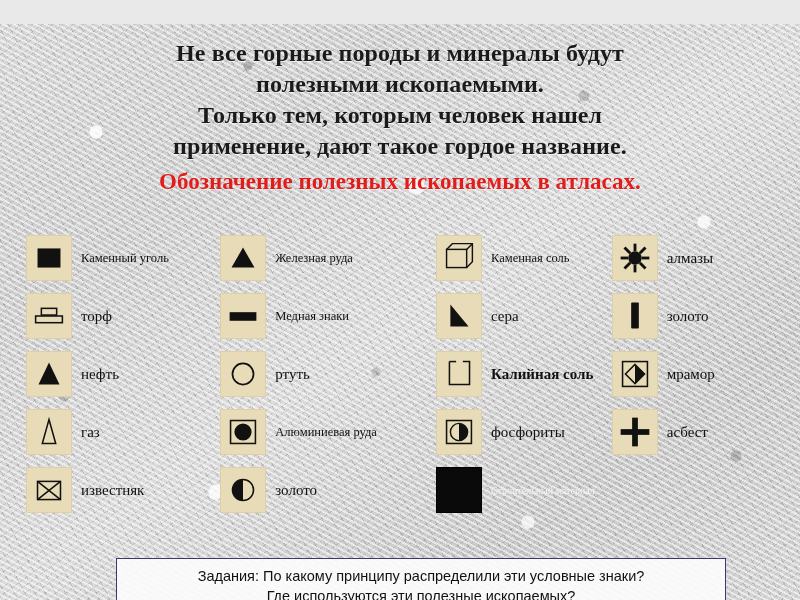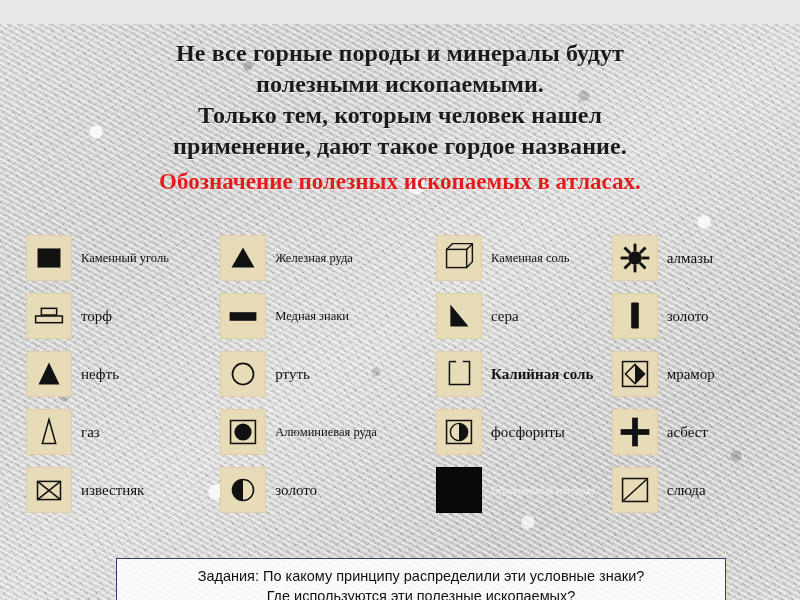--- a/index.html
+++ b/index.html
@@ -388,31 +388,20 @@
           <div class="sym">
             <svg width="46" height="46" viewBox="0 0 46 46">
               <rect x="20" y="8" width="6" height="30" fill="#111"></rect>
               <rect x="8" y="20" width="30" height="6" fill="#111"></rect>
             </svg>
           </div>
         </div>
         <div class="label">асбест</div>
       </div>
 
-      <div class="item">
-        <div class="swatch">
-          <div class="sym">
-            <svg width="46" height="46" viewBox="0 0 46 46">
-              <rect x="10" y="11" width="26" height="24" fill="none" stroke="#111" stroke-width="1.6"></rect>
-              <line x1="11" y1="34" x2="35" y2="12" stroke="#111" stroke-width="1.6"></line>
-            </svg>
-          </div>
-        </div>
-        <div class="label">слюда</div>
-      </div>
     </div>
 
   </div>
 
   <div class="task">
     <div class="task-line">Задания: По какому принципу распределили эти условные знаки?</div>
     <div class="task-line">Где используются эти полезные ископаемых?</div>
   </div>
 
 </div>

